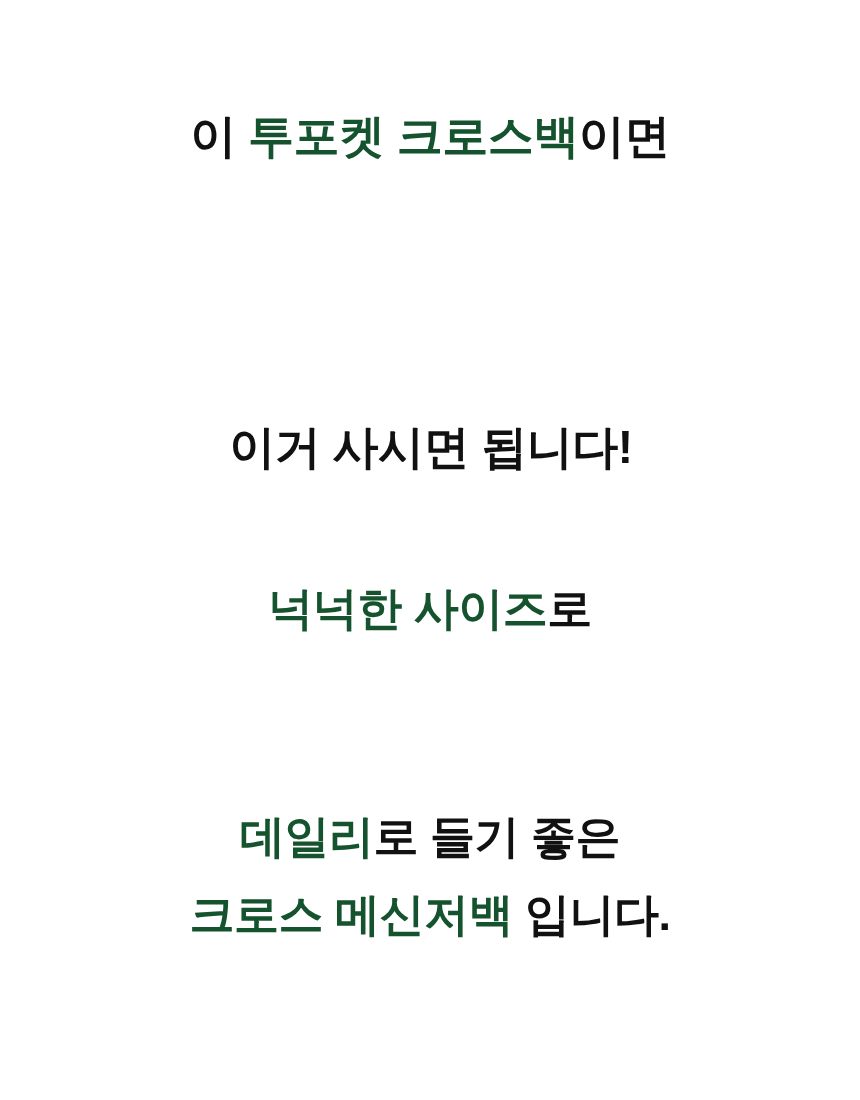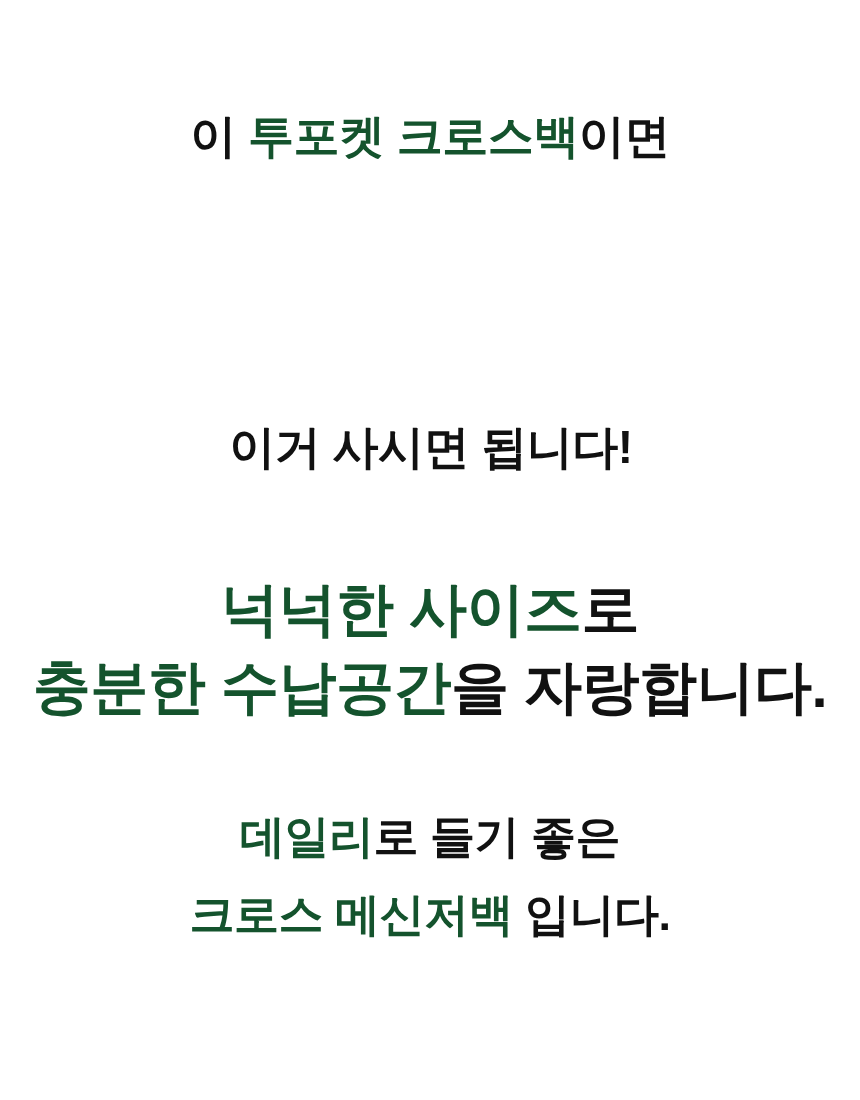--- a/index.html
+++ b/index.html
@@ -47,21 +47,21 @@
     color: #111111;
   }
   
   #block-1 { position: absolute; top: 104px; left: 0; }
   #block-1 .line { font-size: 46px; line-height: 64px; }
   
   #block-2 { position: absolute; top: 415px; left: 1px; }
   #block-2 .line { font-size: 46px; line-height: 64px; }
   
   #block-3 { position: absolute; top: 570px; left: 0; }
-  #block-3 .line { font-size: 58px; line-height: 78px; }
+  #block-3 .line { font-size: 45px; line-height: 78px; }
   
   #block-4 { position: absolute; top: 798px; left: 0; }
   #block-4 .line { font-size: 45px; line-height: 78px; }
 </style>
 </head>
 <body>
 
 <div class="page">
   <div class="content">
 
@@ -74,23 +74,20 @@
     <div class="block" id="block-2">
       <span class="line">
         <span class="dark">이거 사시면 됩니다!</span>
       </span>
     </div>
 
     <div class="block" id="block-3">
       <span class="line">
         <span class="accent">넉넉한 사이즈</span><span class="dark">로</span>
       </span>
-      <span class="line">
-        <span class="accent">충분한 수납공간</span><span class="dark">을 자랑합니다.</span>
-      </span>
     </div>
 
     <div class="block" id="block-4">
       <span class="line">
         <span class="accent">데일리</span><span class="dark">로 들기 좋은</span>
       </span>
       <span class="line">
         <span class="accent">크로스 메신저백</span><span class="dark"> 입니다.</span>
       </span>
     </div>

